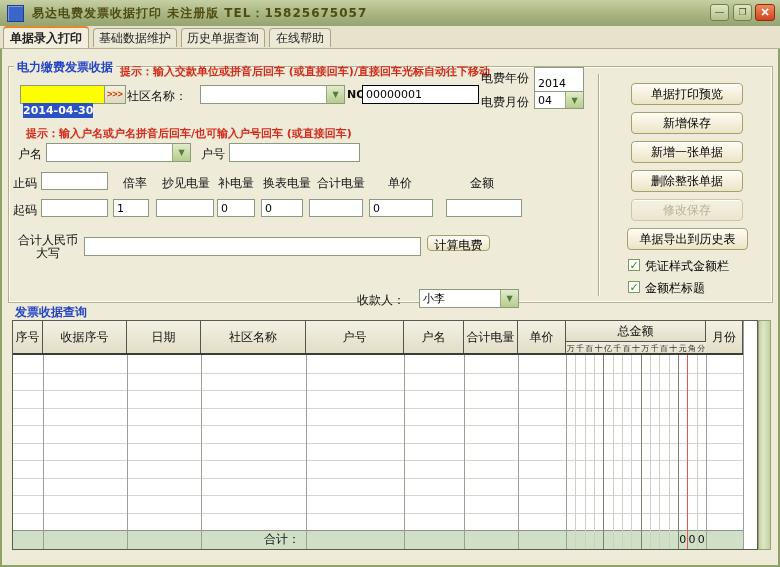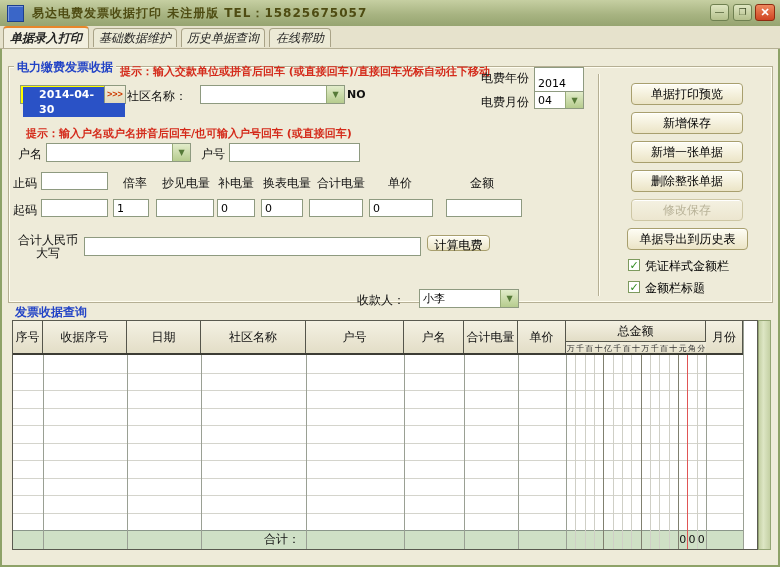--- a/index.html
+++ b/index.html
@@ -16,42 +16,42 @@
               color:#4e4c12;white-space:nowrap;letter-spacing:1px;}
   .winbtn{position:absolute;top:4px;height:17px;border-radius:3px;border:1px solid #6f8050;
           background:linear-gradient(180deg,#dfe6c2,#b4c08c);color:#3c4a24;font-size:9px;
           line-height:15px;text-align:center;padding:0;box-sizing:border-box;cursor:default;}
   .winbtn.min{left:710px;width:19px;}
   .winbtn.max{left:733px;width:19px;}
   .winbtn.close{left:755px;width:20px;background:linear-gradient(180deg,#ee8a5e,#cf4422);
                 border-color:#8e2b10;color:#fff;font-weight:bold;font-size:11px;}
   
   .tabbar{position:absolute;left:0;top:26px;width:780px;height:22px;background:#e6e2cc;
-          border-bottom:1px solid #b5af94;font-style:italic;}
+          border-bottom:1px solid #b5af94;}
   .tab{position:absolute;top:2px;height:19px;background:#ecead6;border:1px solid #a9a387;
        border-bottom:none;border-radius:4px 4px 0 0;font-size:12px;text-align:center;
        line-height:19px;color:#222;box-sizing:border-box;}
   .tab.active{top:0;height:22px;background:#f2efdf;border-top:2px solid #e8862a;
               line-height:20px;font-weight:bold;}
   
   .groupbox{position:absolute;left:8px;top:66px;width:763px;height:235px;
             border:1px solid #b5af94;box-shadow:1px 1px 0 #fffdf0 inset, -1px -1px 0 #fffdf0 inset;}
   .vsep{position:absolute;left:598px;top:74px;height:222px;width:0;
         border-left:1px solid #b5af94;border-right:1px solid #fffdf0;}
   .blue-lbl{position:absolute;color:#2243c6;font-weight:bold;font-size:12px;
             background:#eeebd9;padding:0 3px;white-space:nowrap;}
   .hint{position:absolute;color:#d42a1a;font-weight:bold;font-size:11px;white-space:nowrap;}
   .lbl{position:absolute;font-size:12px;color:#111;white-space:nowrap;}
   .input{position:absolute;border:1px solid #8e9a80;background:#fff;font-size:11px;
          font-family:"DejaVu Sans","Liberation Sans",sans-serif;padding:1px 3px;box-sizing:border-box;}
   
   .date-field{position:absolute;left:20px;top:85px;width:106px;height:19px;border:1px solid #8e9a80;
               background:#ffff00;box-sizing:border-box;}
-  .date-sel{position:absolute;left:2px;top:1px;background:#2a52c6;color:#fff;font-size:11px;
-            font-weight:bold;line-height:15px;padding:0 16px;}
+  .date-sel{position:absolute;left:2px;top:17px;background:#2a52c6;color:#fff;font-size:11px;
+            font-weight:bold;line-height:15px;padding:0 0;}
   .date-more{position:absolute;right:0;top:0;width:21px;height:17px;border:none;
              border-left:1px solid #8e9a80;background:linear-gradient(180deg,#f3f0dd,#e0dabe);
              color:#cc3b00;font-size:9px;font-weight:bold;padding:0;line-height:15px;}
   
   .combo{position:absolute;background:#fff;border:1px solid #8e9a80;box-sizing:border-box;height:19px;}
   .combo-val{position:absolute;left:3px;top:1px;font-size:11px;line-height:15px;color:#000;}
   .combo-btn{position:absolute;right:0;top:0;bottom:0;width:17px;
              background:linear-gradient(180deg,#e2ecca,#b6cc8e);border-left:1px solid #98ac78;
              color:#567a38;font-size:8px;display:flex;align-items:center;justify-content:center;}
   
@@ -118,20 +118,21 @@
     <span class="date-sel">2014-04-30</span>
     <button class="date-more">&gt;&gt;&gt;</button>
   </div>
 
   <div class="lbl" style="left:127px;top:88px;">社区名称：</div>
   <div class="combo" style="left:200px;top:85px;width:145px;">
     <span class="combo-val"></span>
     <span class="combo-btn">▼</span>
   </div>
   <div class="lbl" style="left:347px;top:88px;font-size:11px;font-weight:bold;">NO</div>
+  <input class="no-input" style="left: 362px; top: 85px; width: 117px; height: 19px;" value="00000001">
 
   <div class="lbl" style="left:481px;top:70px;">电费年份</div>
   <input class="input" style="left: 534px; top: 67px; width: 50px; height: 32px;" value="2014">
   <div class="lbl" style="left:481px;top:94px;">电费月份</div>
   <div class="combo" style="left:534px;top:91px;width:50px;height:18px;">
     <span class="combo-val">04</span>
     <span class="combo-btn">▼</span>
   </div>
 
   <div class="hint" style="left:26px;top:126px;">提示：输入户名或户名拼音后回车/也可输入户号回车 (或直接回车)</div>

